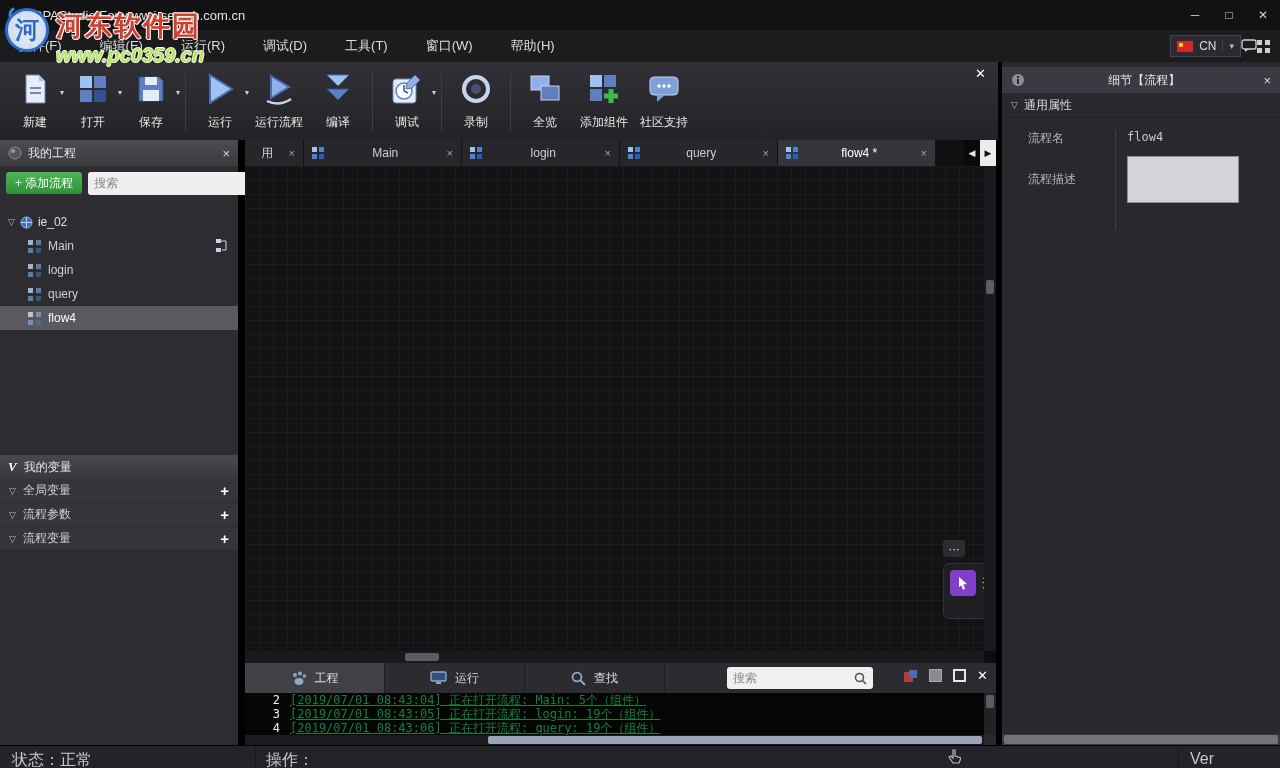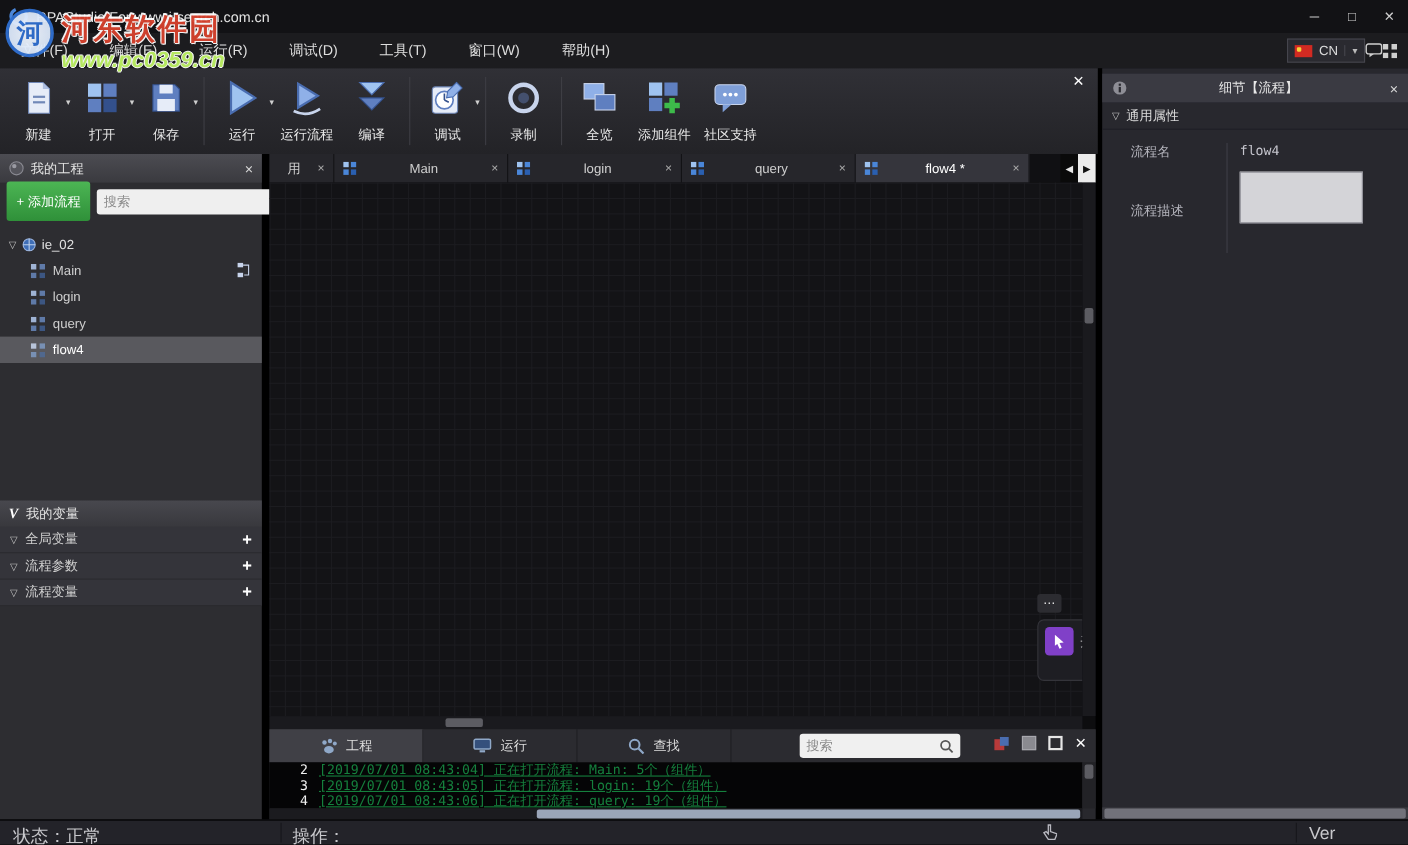--- a/index.html
+++ b/index.html
@@ -41,21 +41,21 @@
   .tsep { width:1px; height:62px; background:#3e3e44; margin:0 5px; }
   .toolbar-close { position:absolute; right:12px; top:4px; font-size:13px; color:#fff; }
   
   .left-panel { position:absolute; top:140px; left:0; width:238px; bottom:23px; background:#2d2d31; }
   .lp-header { height:26px; background:linear-gradient(#4c4c52,#3a3a3f); display:flex;
     align-items:center; padding:0 8px; gap:6px; }
   .lp-title { flex:1; font-size:12px; color:#e4e4e4; }
   .panel-x { font-size:13px; color:#d8d8d8; }
   .lp-toolrow { height:34px; display:flex; align-items:center; gap:6px; padding:0 6px; }
   .add-btn { background:linear-gradient(#4cb554,#2f9039); color:#fff; font-size:12px;
-    border:none; border-radius:3px; height:36px; padding:0 9px; white-space:nowrap;
+    border:none; border-radius:3px; height:22px; padding:0 9px; white-space:nowrap;
     font-family:"Liberation Sans", sans-serif; }
   .search-box { flex:1; height:23px; background:#efefef; border-radius:3px; display:flex;
     align-items:center; padding:0 6px; }
   .search-box input { flex:1; border:none; outline:none; background:transparent; font-size:12px;
     color:#333; font-family:"Liberation Sans", sans-serif; min-width:0; }
   .search-box input::placeholder { color:#8a8a8a; }
   .tree { padding-top:10px; }
   .tree-root { height:24px; display:flex; align-items:center; gap:5px; padding-left:8px;
     font-size:12px; color:#e0e0e0; }
   .tree-item { height:24px; display:flex; align-items:center; gap:7px; padding-left:28px;
@@ -136,21 +136,21 @@
     background:#9aa5b8; border-radius:2px; }
   
   .right-panel { position:absolute; left:1002px; top:62px; width:278px; bottom:23px;
     background:#28282e; }
   .rp-header { height:26px; background:#3a3a42; display:flex; align-items:center; gap:7px;
     padding:0 9px; margin-top:5px;text-align:center; }
   .rp-title { flex:1; font-size:12px; color:#e8e8e8; }
   .rp-section { height:25px; display:flex; align-items:center; gap:6px; padding:0 9px;
     font-size:12px; color:#dcdcdc; border-bottom:1px solid #202026; }
   .rp-grid { display:flex; padding-top:12px; }
-  .rp-labels { width:113px; display:flex; flex-direction:column; gap:36px; padding-left:26px;
+  .rp-labels { width:113px; display:flex; flex-direction:column; gap:24px; padding-left:26px;
     font-size:12px; color:#b4b4bc; }
   .rp-values { flex:1; border-left:1px solid #3e3e46; padding-left:11px; min-height:100px;
     display:flex; flex-direction:column; gap:12px; }
   .rp-flowname { font-family:"DejaVu Sans Mono", monospace; font-size:12px; color:#c6c6ce; }
   .desc-box { width:112px; height:47px; background:#d4d4d8; border:1px solid #8e8e96; }
   .rp-hscroll { position:absolute; bottom:0; left:0; right:0; height:11px; background:#3a3a40; }
   .rp-hscroll .thumb { position:absolute; left:2px; right:2px; top:1px; height:9px;
     background:#72727a; border-radius:2px; }
   
   .statusbar { position:absolute; left:0; bottom:0; width:1280px; height:23px; background:#232329;

